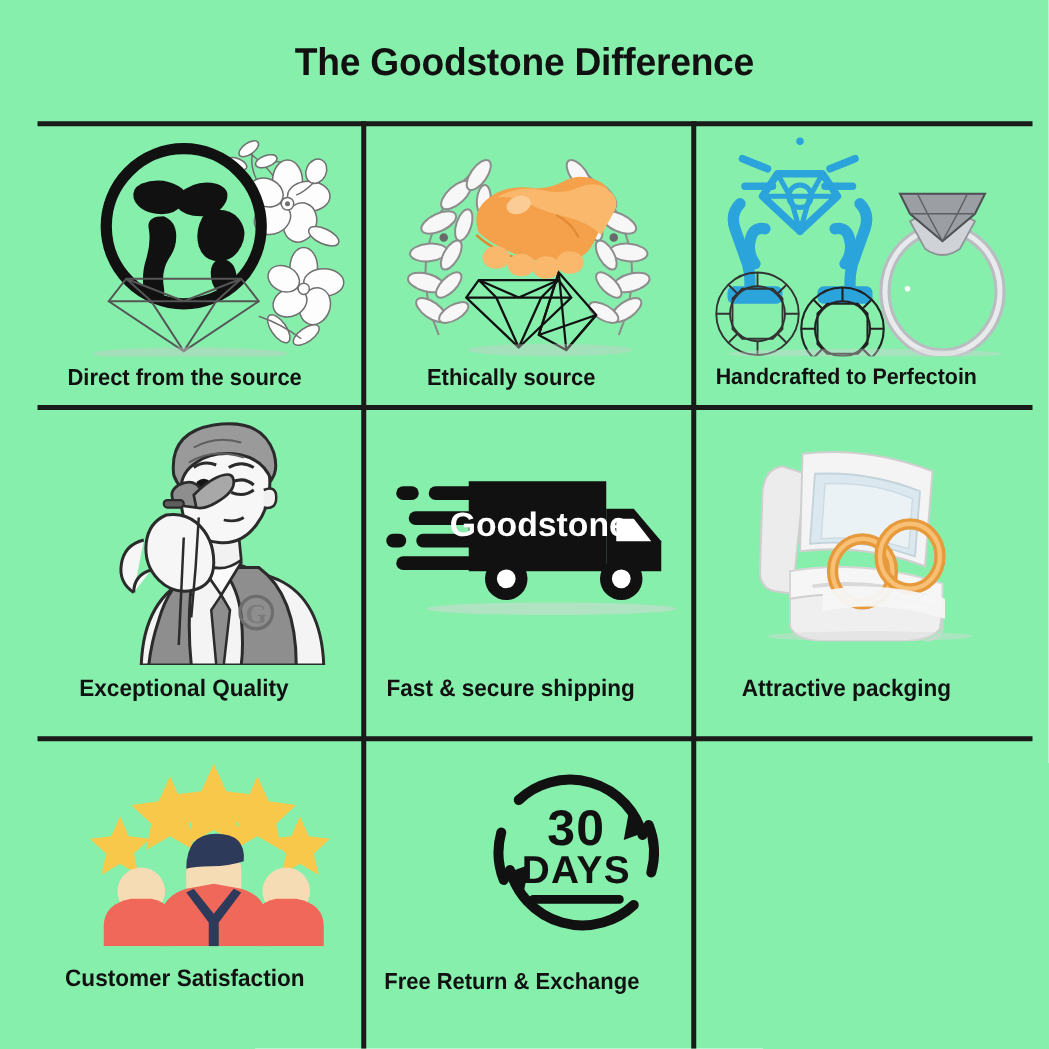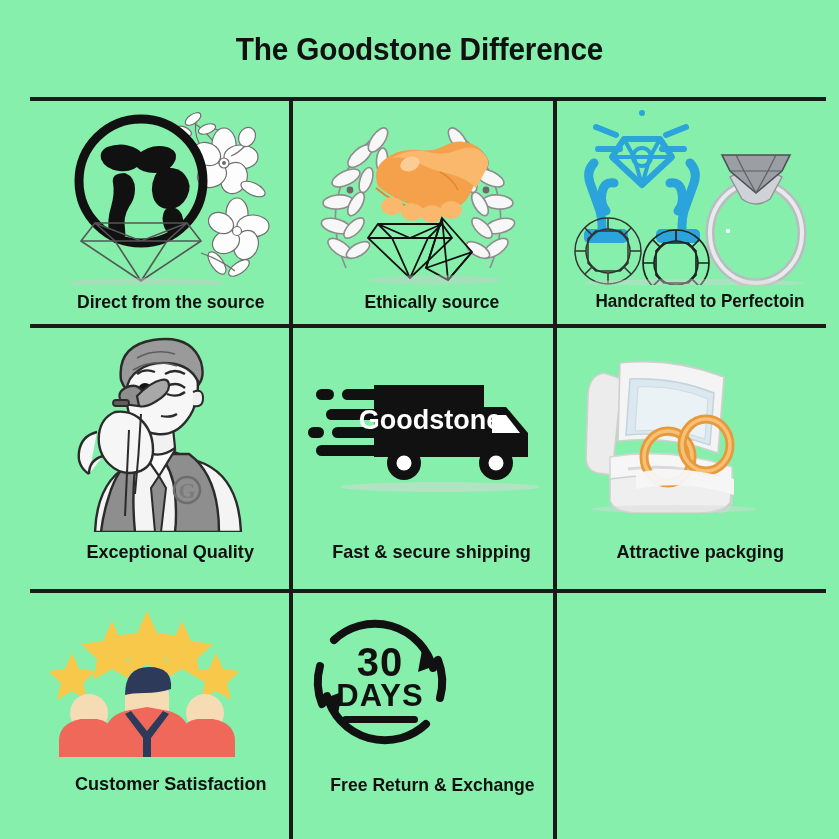--- a/index.html
+++ b/index.html
@@ -55,42 +55,42 @@
     top: 97px;
     height: 742px;
   }
   .vline.v1 { left: 289px; }
   .vline.v2 { left: 553px; }
 
   
   .grid {
     position: absolute;
     top: 97px;
-    left: 41px;
+    left: 18px;
     width: 796px;
     height: 742px;
     display: grid;
     grid-template-columns: 259px 264px 273px;
     grid-template-rows: 227px 265px 250px;
   }
   .cell {
     position: relative;
     display: flex;
     flex-direction: column;
     align-items: center;
     justify-content: flex-end;
     box-sizing: border-box;
     overflow: hidden;
   }
   .cell .art {
     flex: 1 1 auto;
     width: 100%;
     display: flex;
     align-items: center;
-    justify-content: flex-start;
+    justify-content: flex-end;
     position: relative;
     min-height: 0;
   }
   .cell .caption {
     font-size: 19px;
     font-weight: bold;
     text-align: center;
     line-height: 1.1;
     padding-bottom: 14px;
     white-space: nowrap;

